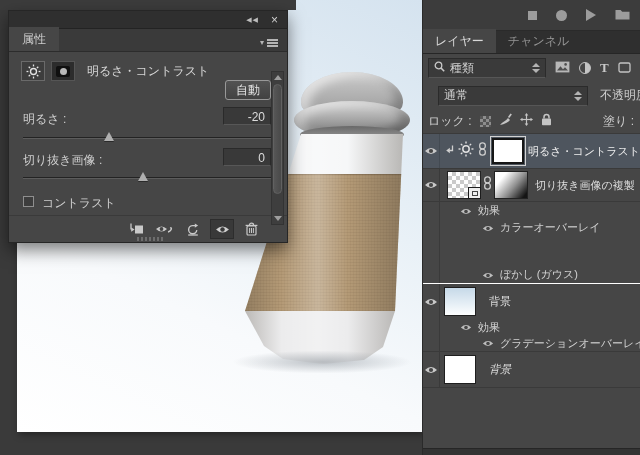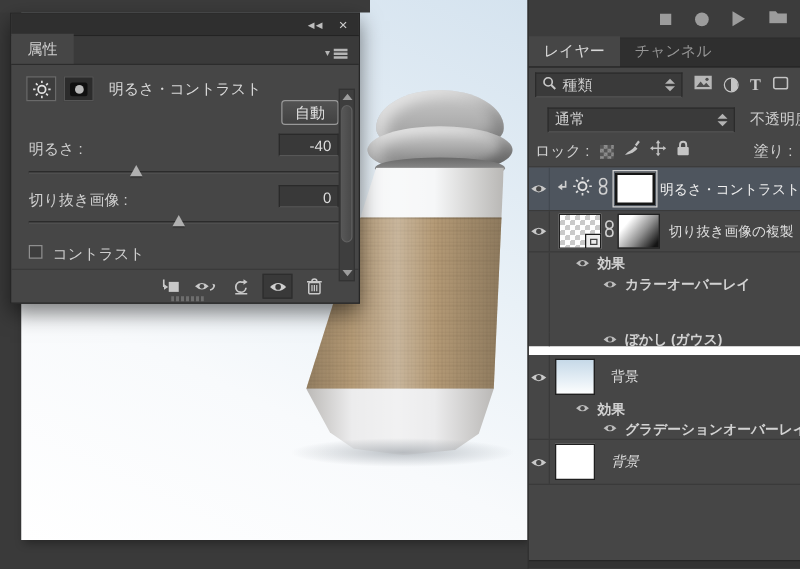--- a/index.html
+++ b/index.html
@@ -146,21 +146,21 @@
   #row-adj .eyec { border-right-color:#434a52; }
   #mask-thumb { width:32px; height:26px; background:#fff; border:2px solid #161616;
     outline:1px solid #d2d2d2; outline-offset:1px; margin:0 4px; flex:none; }
   .so-thumb { width:34px; height:28px; position:relative; border:1px solid #222; margin:2px 0; flex:none; }
   .so-badge { position:absolute; right:-1px; bottom:-1px; width:13px; height:12px; background:#ededed;
     border:1px solid #1c1c1c; display:flex; align-items:center; justify-content:center; }
   .so-badge i { display:block; width:6px; height:5px; border:1px solid #444; }
   .tan-frag { position:absolute; left:2px; top:3px; width:16px; height:13px; background:#b69c77; border-radius:2px; }
   #grad-thumb { width:34px; height:28px; border:1px solid #222; flex:none;
     background:linear-gradient(130deg,#ffffff 22%,#909090 58%,#141414 92%); }
-  .fxrow { display:flex; align-items:center; flex:none;font-weight:bold; }
+  .fxrow { display:flex; align-items:center; flex:none; }
   .fxrow .fxin { display:flex; align-items:center; gap:6px; }
   .fxname { font-size:11px; color:#d2d2d2; white-space:nowrap; }
   #sf-thumb { width:30px; height:24px; background:#fff; border:1px solid #1f1f1f; flex:none; }
   #bg1-thumb { width:32px; height:29px; border:1px solid #1f1f1f; flex:none;
     background:linear-gradient(180deg,#c6d9e8 0%,#e9f1f7 65%,#fdfefe 100%); }
   #bg2-thumb { width:32px; height:29px; background:#fff; border:1px solid #1f1f1f; flex:none; }
   #l-bottom { height:7px; flex:none; background:#333; border-top:1px solid #262626; margin-top:auto; }
   .ind1 { padding-left:20px; } .ind2 { padding-left:42px; }
 </style>
 </head>
@@ -321,21 +321,21 @@
           <span><svg width="12" height="9" viewBox="0 0 14 10">
               <path d="M1 5 Q7 -0.8 13 5 Q7 10.8 1 5 Z" fill="#bdbdbd"></path>
               <circle cx="7" cy="5" r="2.1" fill="#454545"></circle>
             </svg></span>
           <span class="fxname">カラーオーバーレイ</span>
         </div>
     </div>
     <div class="fxrow" style="height:30px">
       <div class="eyec"></div>
     </div>
-    <div class="fxrow" style="height:18px; border-bottom:7px solid #ffffff">
+    <div class="fxrow" style="height:18px; border-bottom:1px solid #ffffff">
       <div class="eyec"></div>
       <div class="fxin ind2">
           <span><svg width="12" height="9" viewBox="0 0 14 10">
               <path d="M1 5 Q7 -0.8 13 5 Q7 10.8 1 5 Z" fill="#bdbdbd"></path>
               <circle cx="7" cy="5" r="2.1" fill="#454545"></circle>
             </svg></span>
           <span class="fxname">ぼかし (ガウス)</span>
         </div>
     </div>
 
@@ -419,21 +419,21 @@
         <div class="msq">
           <div class="mc"></div>
         </div>
       </div>
     <span id="adj-title">明るさ・コントラスト</span>
   </div>
 
   <div id="auto-btn">自動</div>
 
   <span id="b-label" class="lbl">明るさ :</span>
-  <div id="b-value">-40</div>
+  <div id="b-value">-20</div>
   <div id="track1" class="track"></div>
   <div id="thumb1" class="thumb"></div>
 
   <span id="c-label" class="lbl">切り抜き画像 :</span>
   <div id="c-value">0</div>
   <div id="track2" class="track"></div>
   <div id="thumb2" class="thumb"></div>
 
   <div id="legacy-box"></div>
   <span id="legacy-lbl" class="lbl">コントラスト</span>

